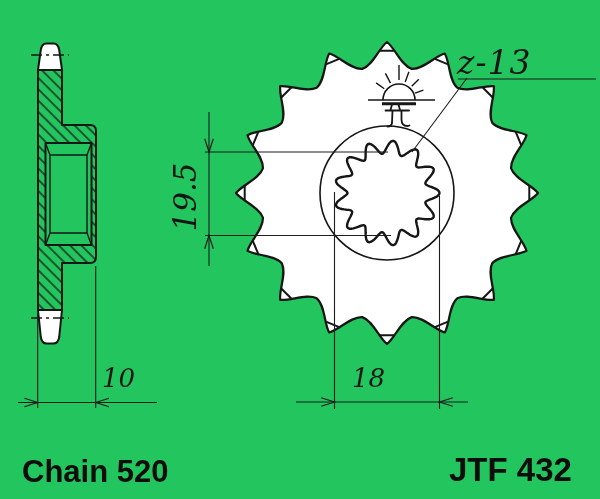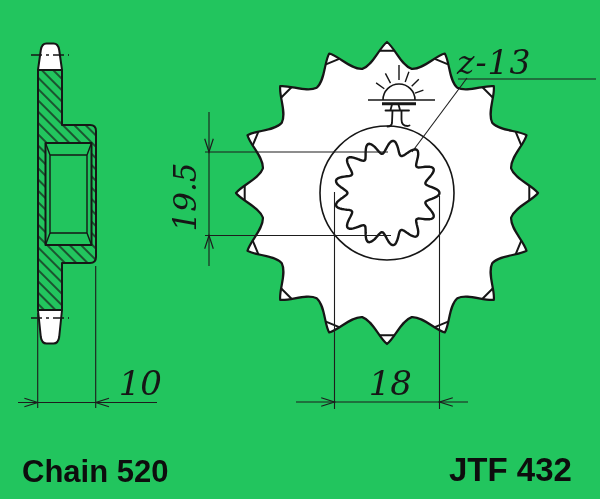--- a/index.html
+++ b/index.html
@@ -1,21 +1,21 @@
 <!DOCTYPE html>
 <html><head>
 <meta charset="utf-8">
 <style>
   html,body{margin:0;padding:0;background:#ffffff;}
   #stage{position:relative;width:600px;height:499px;background:#22c55e;overflow:hidden;
          font-family:"Liberation Sans", sans-serif;padding-left:48px;}
   #stage svg{position:absolute;left:0;top:0;}
   .txt{position:absolute;color:#161616;white-space:nowrap;}
-  .dim{font-family:"DejaVu Serif","Liberation Serif",serif;font-style:italic;font-size:34px;
-       text-align:right;}
+  .dim{font-family:"DejaVu Serif","Liberation Serif",serif;font-style:italic;font-size:26px;
+       text-align:left;}
   .dim-rot{font-family:"DejaVu Serif","Liberation Serif",serif;font-style:italic;font-size:31px;
        text-align:center;transform:rotate(-90deg);}
   .teeth{font-family:"DejaVu Serif","Liberation Serif",serif;font-style:italic;font-size:33px;
        letter-spacing:1px;}
   .label{font-weight:bold;font-size:31px;letter-spacing:0px;color:#0d0d0d;}
   .partnum{font-weight:bold;font-size:33px;color:#0d0d0d;}
 </style>
 </head>
 <body>
 

